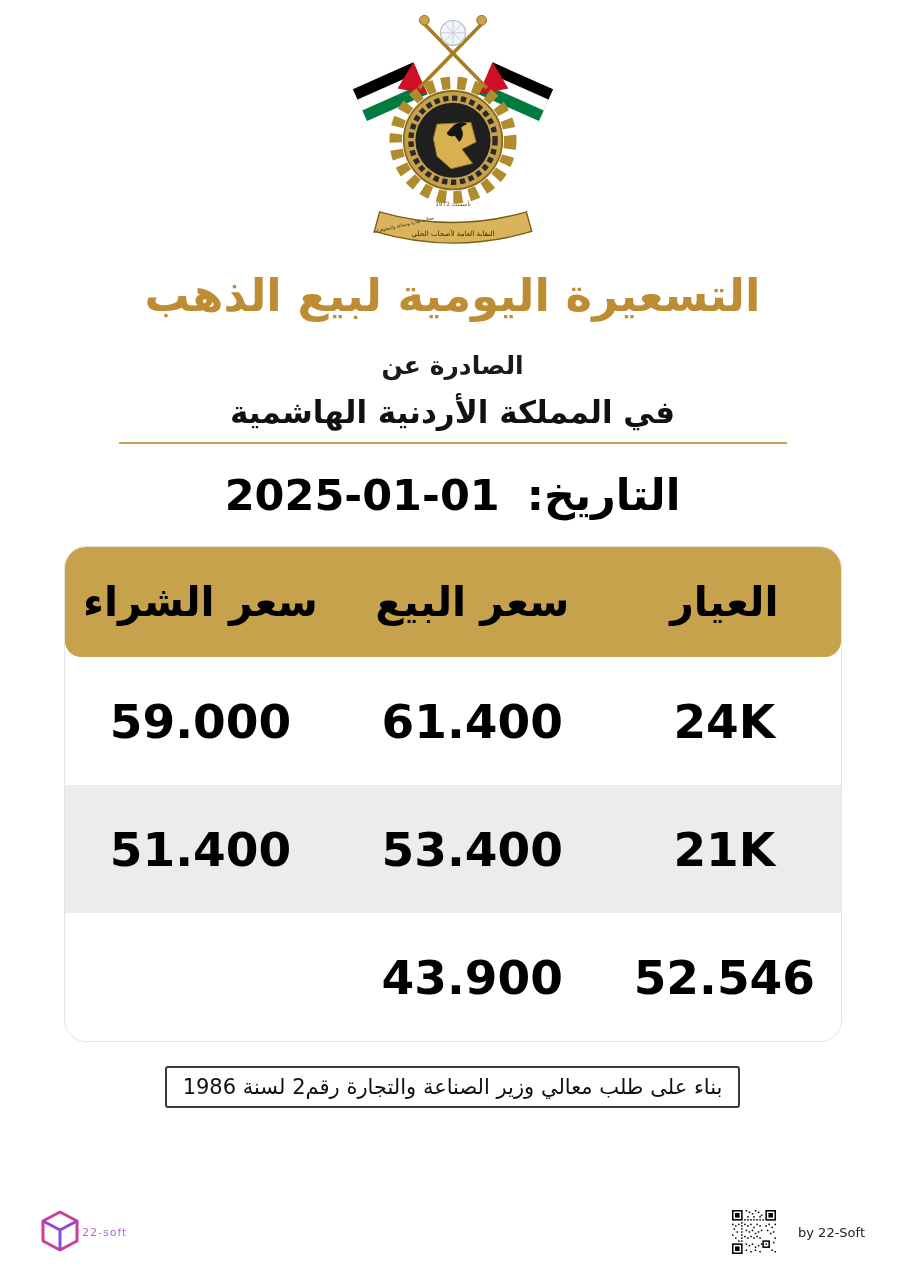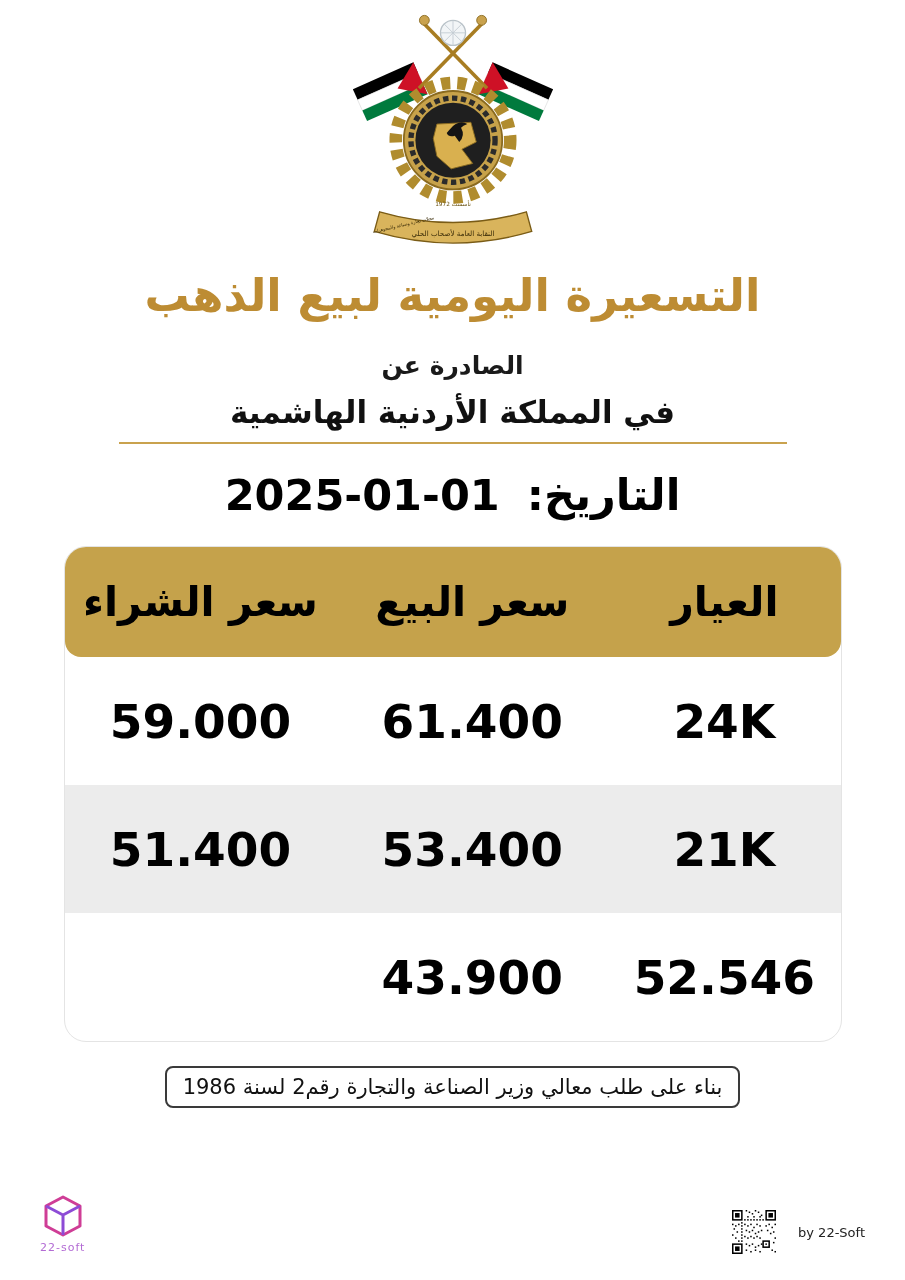--- a/index.html
+++ b/index.html
@@ -11,23 +11,23 @@
   .issued{font-size:25px;font-weight:700;color:#1a1a1a;margin-top:29px}
   .org{font-size:27px;font-weight:700;color:#1a1a1a;margin-top:6px}
   .kingdom{font-size:31px;font-weight:700;color:#111;margin-top:14px}
   .divider{width:668px;height:2px;background:#c9a24e;margin:12px auto 0}
   .date-line{font-size:43px;font-weight:700;color:#000;margin-top:26px}
   .date-line .dv{margin-right:12px}
   .price-table{width:778px;margin:26px auto 0;border:1px solid #e4e4e4;border-radius:22px;overflow:hidden;background:#fff}
   .thead{display:grid;grid-template-columns:1fr 1.17fr 1.17fr;align-items:center;height:110px;background:#c5a24b;border-radius:16px;font-size:41px;font-weight:700;color:#000}
   .trow{display:grid;grid-template-columns:1fr 1.17fr 1.17fr;align-items:center;height:128px;font-size:47px;font-weight:700;color:#000}
   .row-alt{background:#ececec}
-  .note-box{display:inline-block;margin-top:24px;border:2px solid #3a3a3a;border-radius:8px;padding:7px 16px;font-size:21px;color:#111}
+  .note-box{display:inline-block;margin-top:24px;border:2px solid #3a3a3a;border-radius:3px;padding:7px 16px;font-size:21px;color:#111}
   .footer-bar{position:absolute;bottom:26px;left:0;width:100%;display:flex;justify-content:space-between;align-items:flex-end;padding:0 40px;direction:ltr}
-  .brand-block{display:flex;flex-direction:column;align-items:center;gap:2px}
+  .brand-block{display:flex;flex-direction:row;align-items:center;gap:2px}
   .brand-label{font-size:11px;color:#b36bd4;letter-spacing:1px}
   .qr-block{display:flex;align-items:center;gap:22px}
   .credit{font-size:13px;color:#222}
 </style>
 </head>
 <body>
 
 <div class="page">
 
   <div class="logo-wrap">

